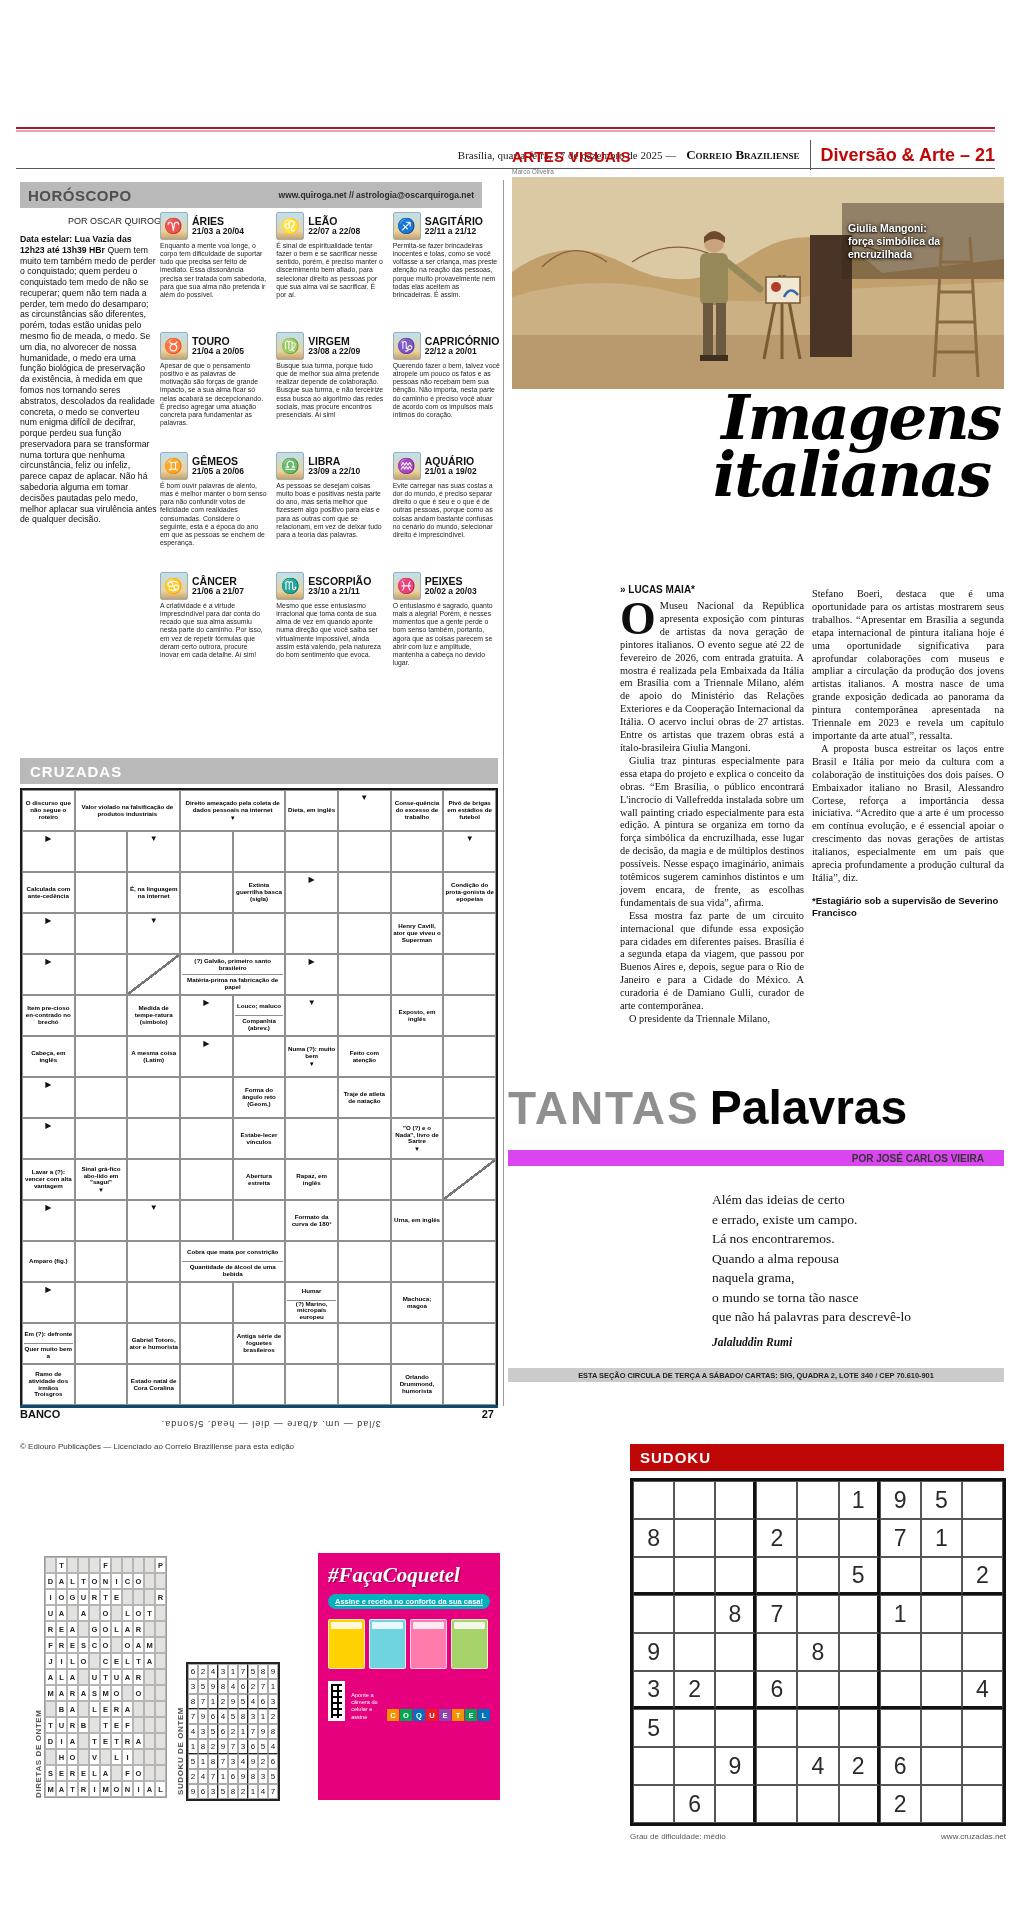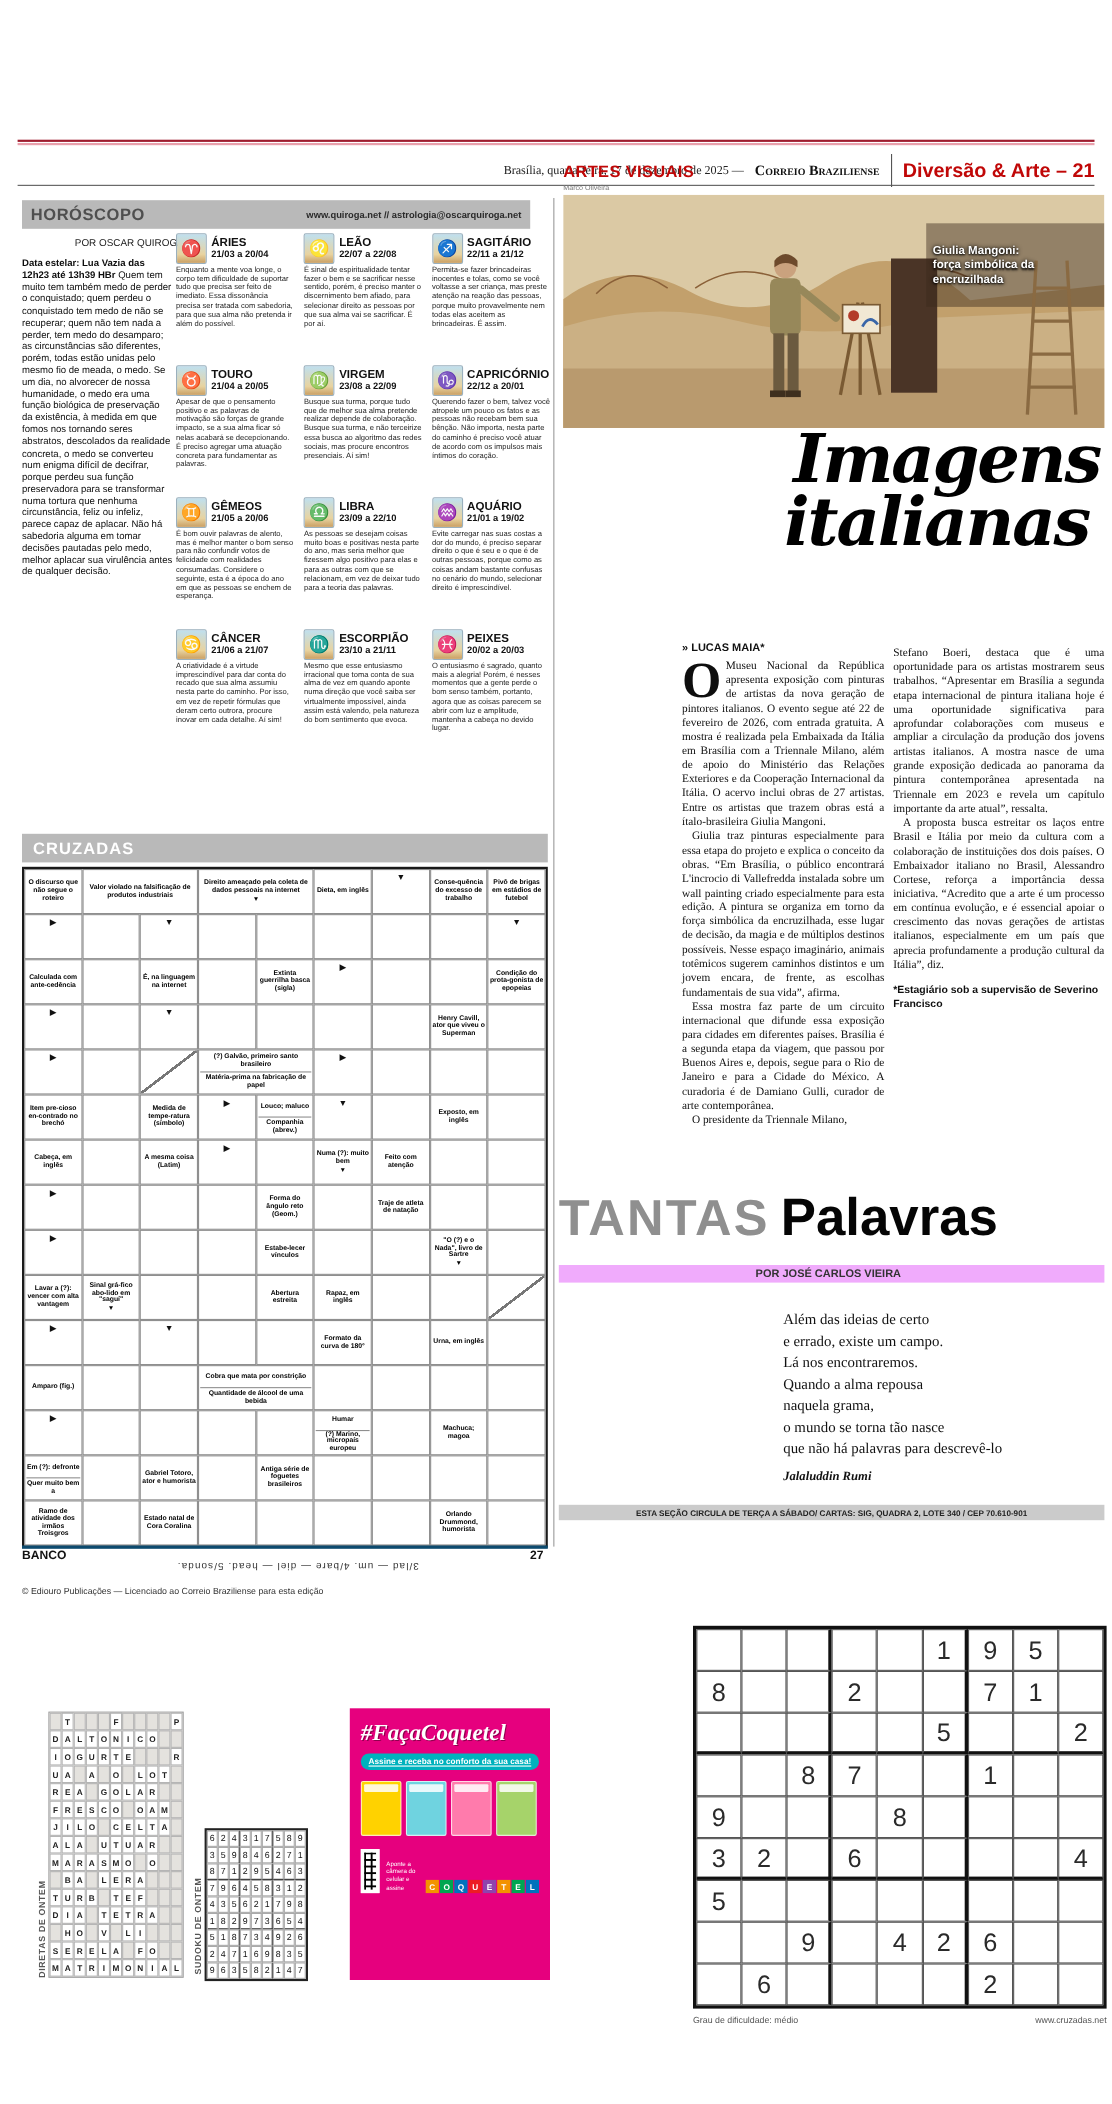--- a/index.html
+++ b/index.html
@@ -87,21 +87,21 @@
   .artcol p.first{text-indent:0;}
   .dropcap{float:left;font-size:46px;line-height:38px;font-weight:bold;padding-right:4px;font-family:"Liberation Serif",serif;}
   #expo-box{margin-top:10px;border-top:1px solid #888;border-bottom:1px solid #888;padding:8px 0 8px 16px;font-style:italic;}
   #expo-box .et{font-weight:bold;font-size:11px;line-height:1.2;margin-bottom:4px;}
   #expo-box .eb{font-size:10px;line-height:1.25;}
   #footnote{margin-top:10px;font-family:"Liberation Sans",sans-serif;font-weight:bold;font-size:9.5px;line-height:1.3;text-align:left;}
   
   #tantas{left:508px;top:1080px;width:496px;display:flex;align-items:baseline;gap:10px;}
   #tantas .g{font-size:46px;font-weight:bold;color:#8f8f8f;letter-spacing:2px;}
   #tantas .k{font-size:48px;font-weight:bold;color:#050505;}
-  #tantas-bar{left:508px;top:1150px;width:496px;height:16px;background:#f0abfc;display:flex;align-items:center;justify-content:center;padding-right:6px;box-sizing:border-box;}
+  #tantas-bar{left:508px;top:1150px;width:496px;height:16px;background:#d946ef;display:flex;align-items:center;justify-content:flex-end;padding-right:20px;box-sizing:border-box;}
   #tantas-bar .t{font-size:10px;font-weight:bold;color:#333;}
   #poem{left:712px;top:1190px;font-family:"Liberation Serif",serif;font-size:13.5px;line-height:1.45;color:#111;}
   #poem-author{left:712px;top:1336px;font-family:"Liberation Serif",serif;font-weight:bold;font-style:italic;font-size:11.5px;}
   #sec-footer{left:508px;top:1368px;width:496px;height:14px;background:#cbcbcb;display:flex;align-items:center;justify-content:center;font-size:7.4px;font-weight:bold;color:#222;}
   
   #sudoku-bar{left:630px;top:1444px;width:374px;height:27px;background:#c00707;display:flex;align-items:center;padding-left:10px;box-sizing:border-box;}
   #sudoku-bar .t{color:#fff;font-weight:bold;font-size:15px;letter-spacing:1px;}
   #sdk{left:630px;top:1478px;width:376px;display:grid;grid-template-columns:repeat(9,1fr);grid-auto-rows:38px;border:3px solid #111;box-sizing:border-box;background:#fff;}
   #sdk>div{border:1px solid #555;display:flex;align-items:center;justify-content:center;font-size:23px;color:#2a2a2a;box-sizing:border-box;}
   #sdk>div.br{border-right:3px solid #111;} #sdk>div.bb{border-bottom:3px solid #111;}
@@ -774,20 +774,23 @@
       <div>e errado, existe um campo.</div>
       <div>Lá nos encontraremos.</div>
       <div>Quando a alma repousa</div>
       <div>naquela grama,</div>
       <div>o mundo se torna tão nasce</div>
       <div>que não há palavras para descrevê-lo</div>
     </div>
   <div class="abs" id="poem-author">Jalaluddin Rumi</div>
   <div class="abs" id="sec-footer">ESTA SEÇÃO CIRCULA DE TERÇA A SÁBADO/ CARTAS: SIG, QUADRA 2, LOTE 340 / CEP 70.610-901</div>
 
+  <div class="abs" id="sudoku-bar">
+    <span class="t">SUDOKU</span>
+  </div>
   <div class="abs" id="sdk">
       <div></div>
       <div></div>
       <div class="br"></div>
       <div></div>
       <div></div>
       <div class="br">1</div>
       <div>9</div>
       <div>5</div>
       <div></div>

